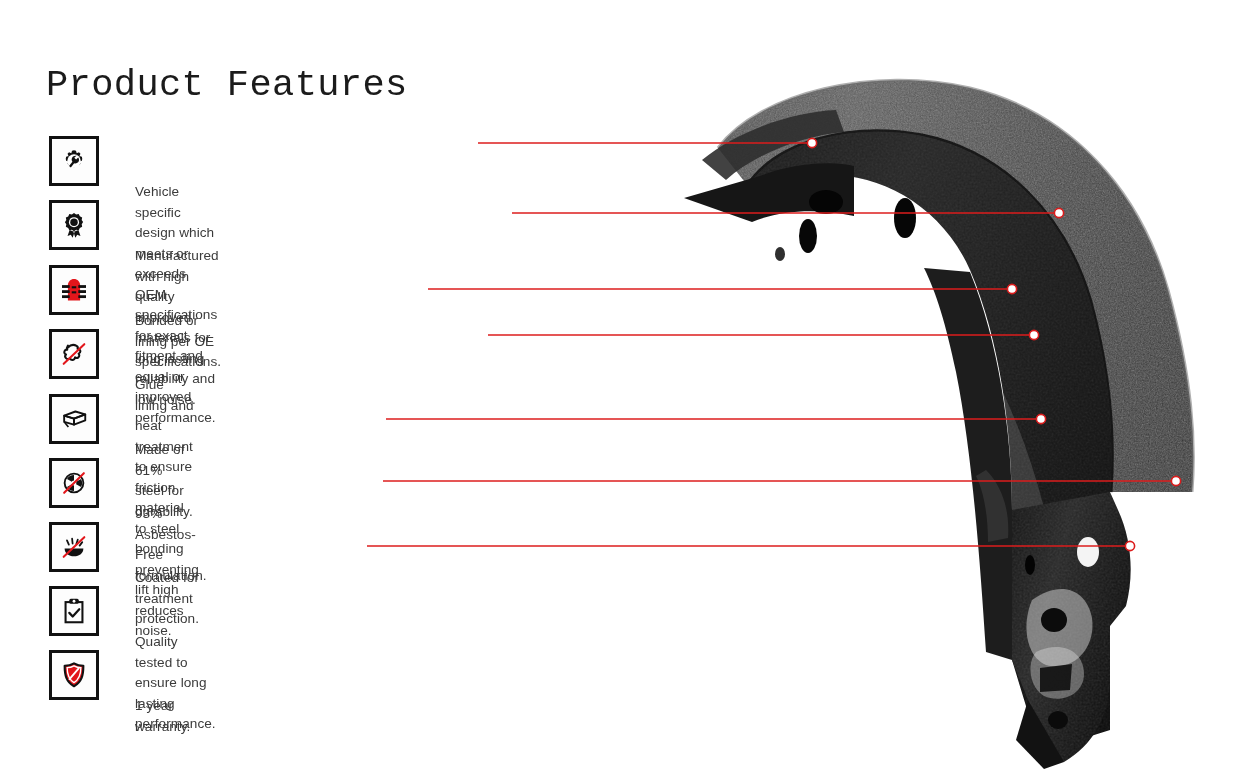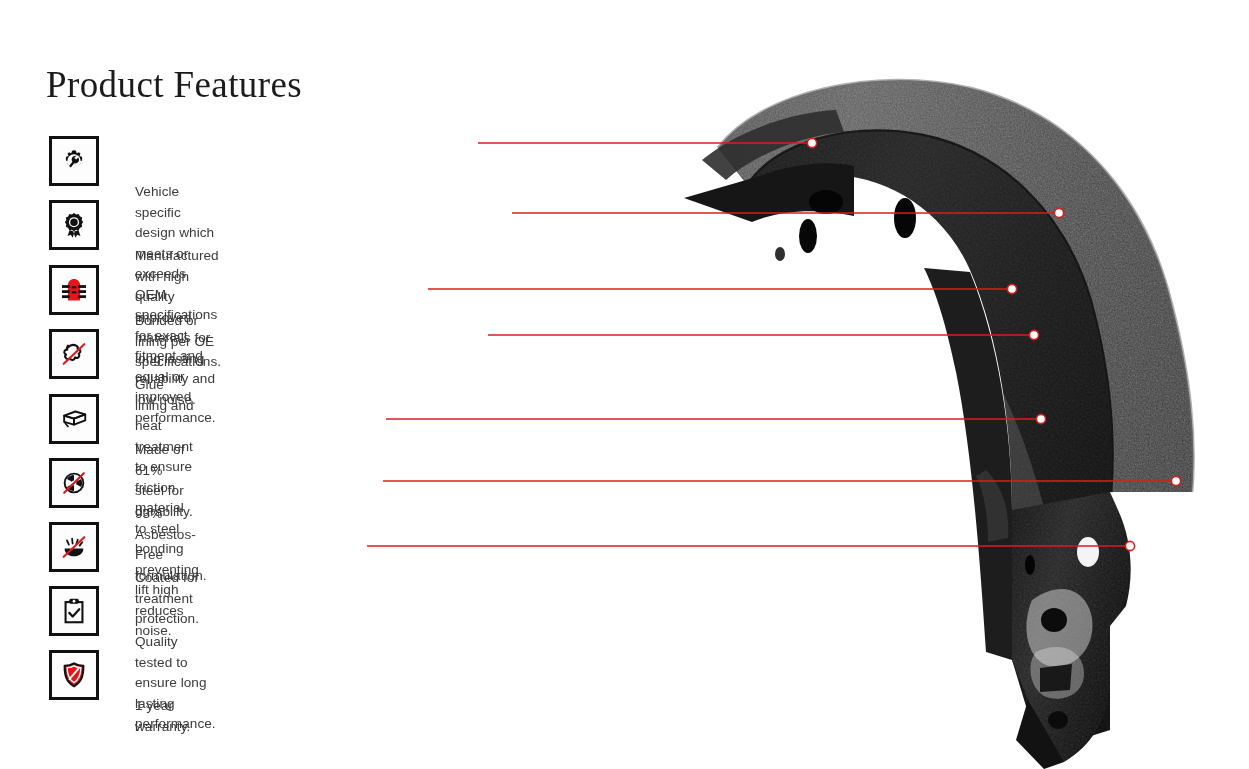--- a/index.html
+++ b/index.html
@@ -15,21 +15,21 @@
   }
 
   
   #page-title {
     position: absolute;
     left: 46px; top: 63px;
     font-size: 37px;
     font-weight: 300;
     letter-spacing: 0.4px;
     color: #1b1b1b;
-    font-family: Liberation Serif, serif;
+    font-family: Liberation Mono, monospace;
     line-height: 44px;
     white-space: nowrap;
   }
 
   
   #feature-list { position: absolute; left: 0; top: 0; width: 1249px; height: 769px; }
 
   .feature-row { position: absolute; left: 49px; }
 
   .icon-box {

